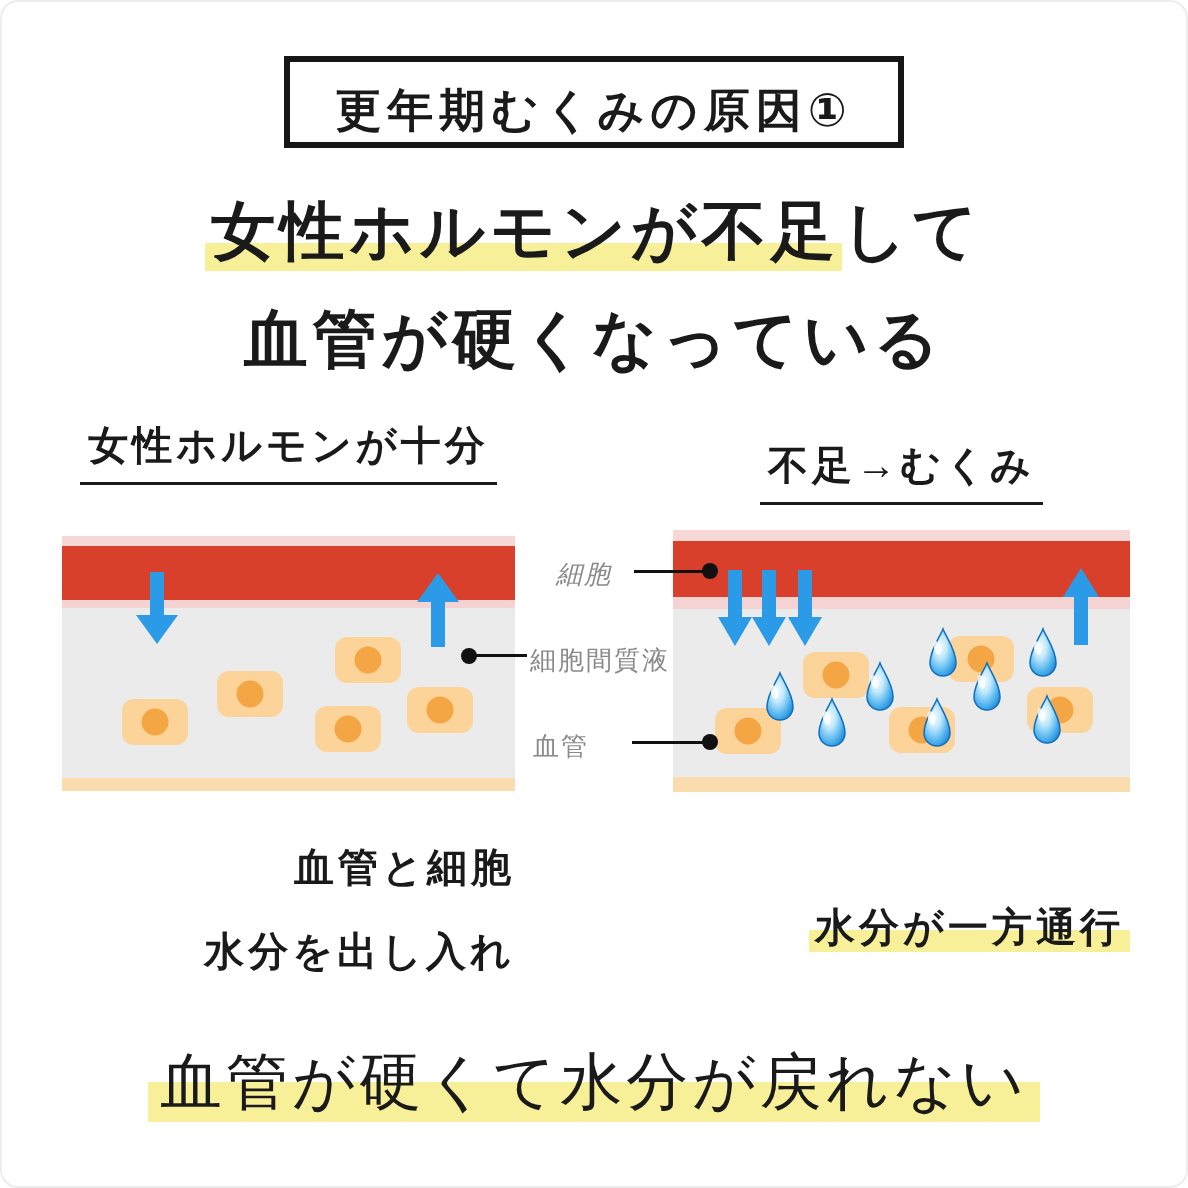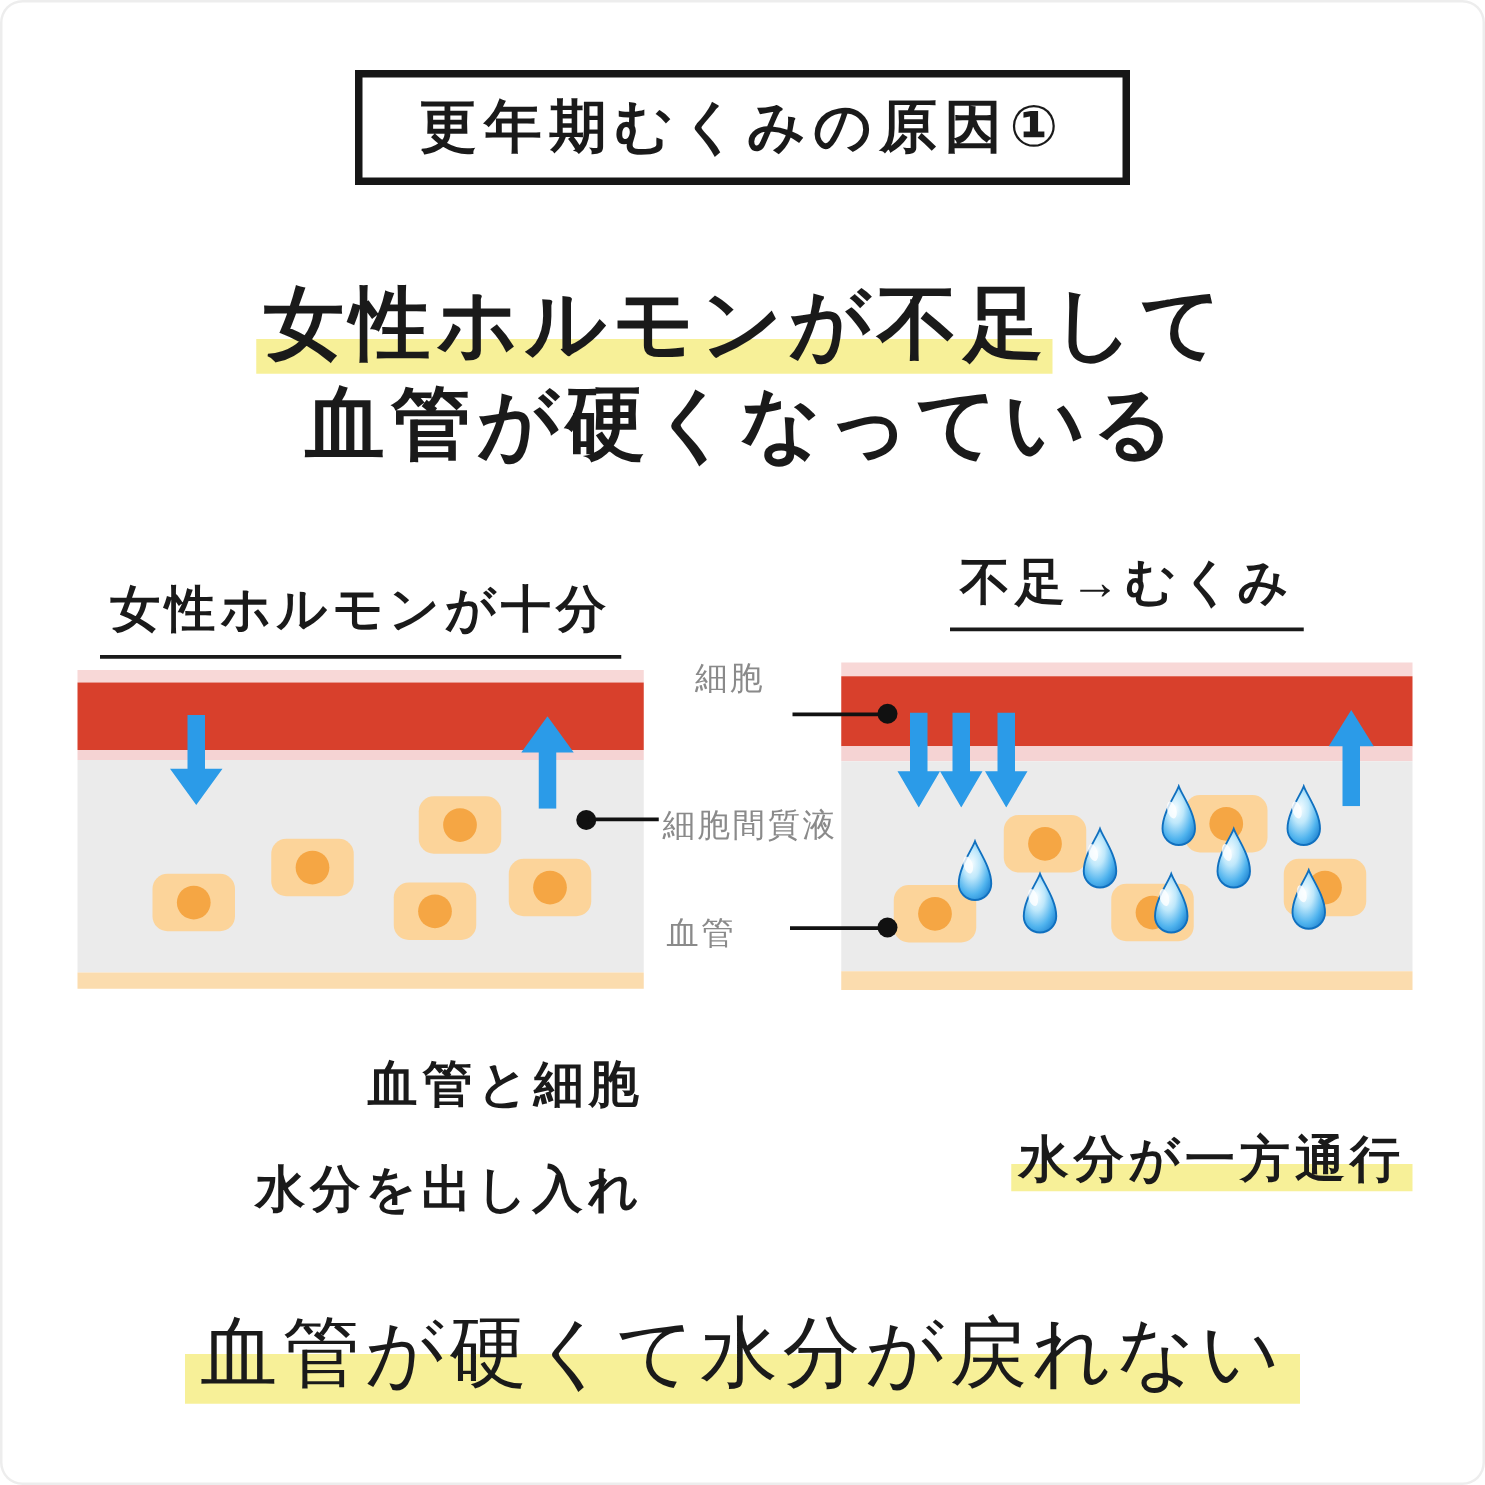--- a/index.html
+++ b/index.html
@@ -21,43 +21,43 @@
     pointer-events: none;
     z-index: 50;
   }
 
   .title-box {
     position: absolute;
     left: 284px; top: 56px;
     width: 620px; height: 92px;
     border: 6px solid #161616;
     background: #ffffff;
-    display: flex; align-items: center; justify-content: center;
+    display: flex; align-items: flex-end; justify-content: center;
     font-size: 46px; font-weight: bold; letter-spacing: 6px;
   }
 
   .heading-line {
     position: absolute; left: 0; width: 100%;
     text-align: center;
     font-size: 64px; font-weight: bold; letter-spacing: 5px;
     white-space: nowrap;
   }
-  .heading-line-1 { top: 188px; margin-top: 28px; }
+  .heading-line-1 { top: 188px; }
   .heading-line-2 { top: 296px; }
   .hl-head {
     background: linear-gradient(to top, #f7f098 28px, transparent 28px);
     padding: 0 2px 4px 6px;
   }
 
   .subtitle {
     position: absolute; text-align: center;
     font-size: 40px; font-weight: bold; letter-spacing: 4px;
     white-space: nowrap;
   }
-  .subtitle-left  { left: 62px;  top: 460px; width: 453px; }
+  .subtitle-left  { left: 62px;  top: 418px; width: 453px; }
   .subtitle-right { left: 673px; top: 438px; width: 457px; }
   .subtitle .u {
     display: inline-block;
     border-bottom: 3px solid #1a1a1a;
     padding: 0 8px 9px;
   }
 
   .diagram { position: absolute; }
   .band { position: absolute; left: 0; width: 100%; }
   .cell {
@@ -230,21 +230,21 @@
         <polygon points="15,0 29,0 29,47 39,47 22,76 5,47 15,47" fill="#2b9be8"></polygon>
       </svg>
       <svg class="arrow-svg" width="44" height="76" viewBox="0 0 44 76" style="left: 110px; top: 40px;">
         <polygon points="15,0 29,0 29,47 39,47 22,76 5,47 15,47" fill="#2b9be8"></polygon>
       </svg>
       <svg class="arrow-svg" width="44" height="77" viewBox="0 0 44 77" style="left: 386px; top: 38px;">
         <polygon points="15,77 29,77 29,29 40,29 22,0 4,29 15,29" fill="#2b9be8"></polygon>
       </svg>
     </div>
 
-  <div class="dlabel" style="left:556px; top:525px;">細胞</div>
+  <div class="dlabel" style="left:556px; top:557px;font-style:italic;">細胞</div>
   <div class="connector" style="left:634px; top:570px; width:72px;"></div>
   <div class="cdot" style="left:702px; top:563px;"></div>
 
   <div class="cdot" style="left:461px; top:648px;"></div>
   <div class="connector" style="left:471px; top:654px; width:56px;"></div>
   <div class="dlabel" style="left:530px; top:643px;">細胞間質液</div>
 
   <div class="dlabel" style="left:533px; top:729px;">血管</div>
   <div class="connector" style="left:632px; top:741px; width:72px;"></div>
   <div class="cdot" style="left:702px; top:734px;"></div>

